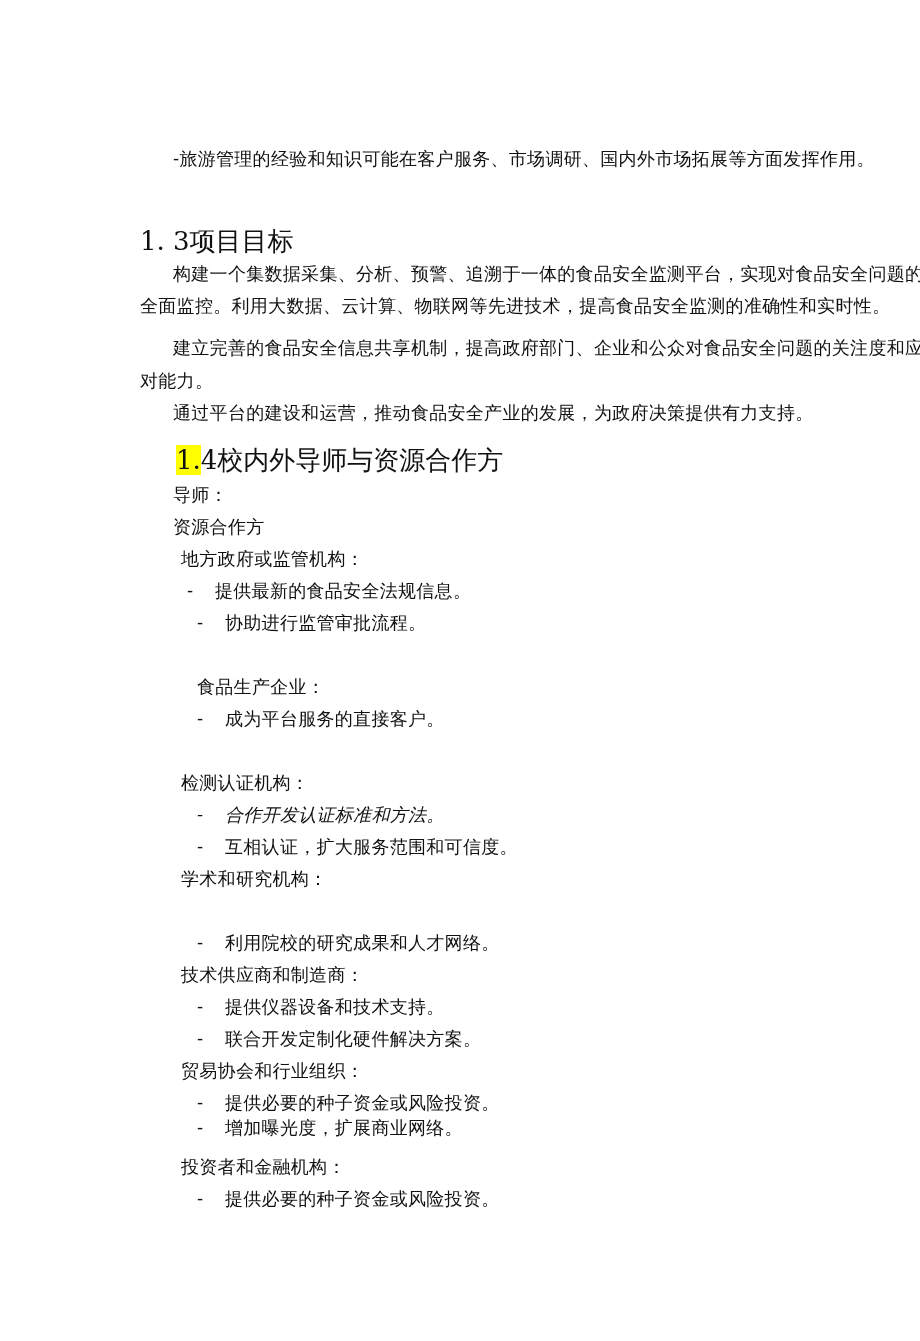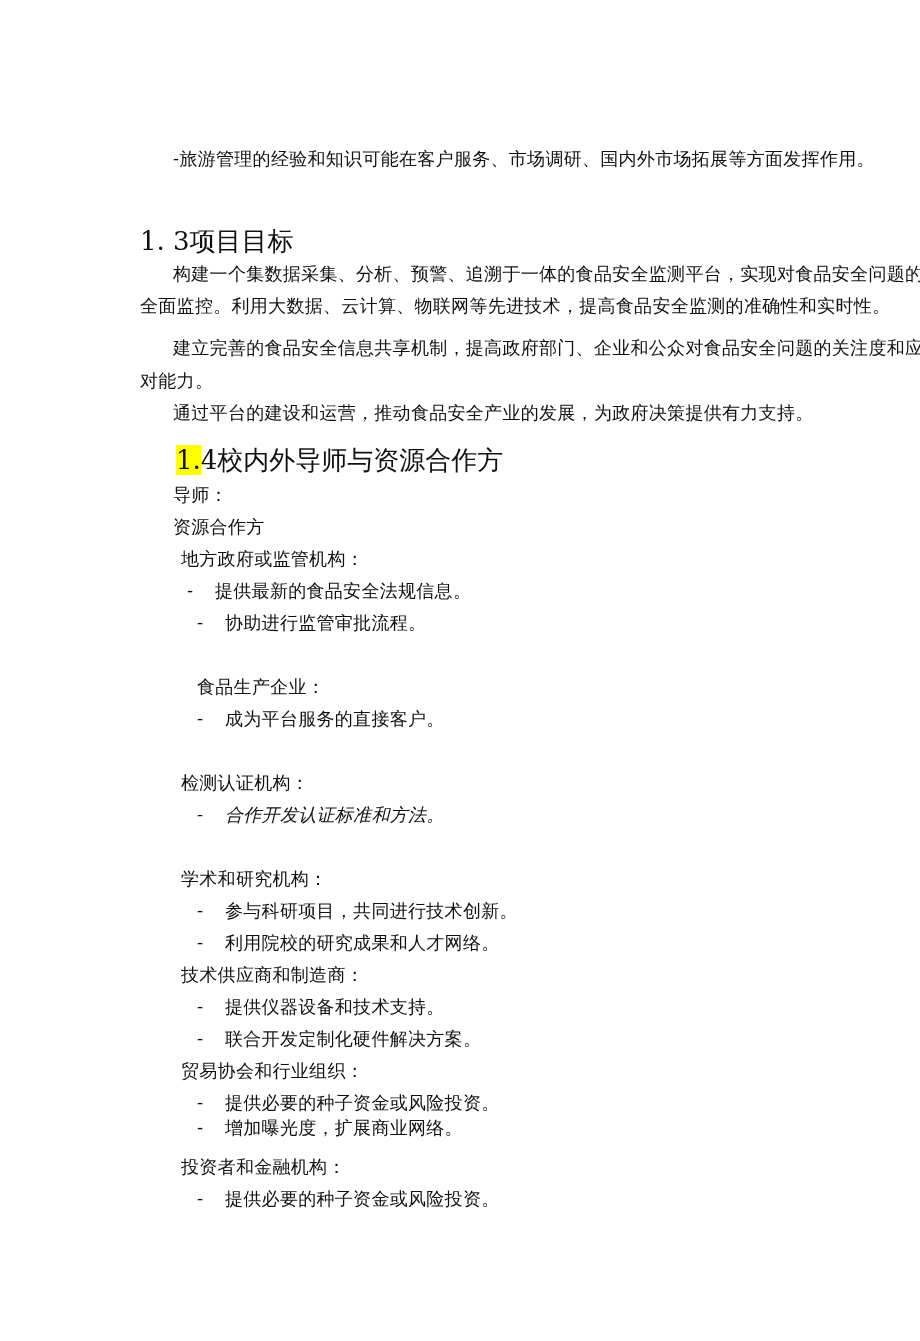--- a/index.html
+++ b/index.html
@@ -38,23 +38,23 @@
 
   <div class="line" style="left:181px; top:549px;">地方政府或监管机构：</div>
   <div class="line" style="left:187px; top:581px;"><span class="dash">-</span><span>提供最新的食品安全法规信息。</span></div>
   <div class="line" style="left:197px; top:613px;"><span class="dash">-</span><span>协助进行监管审批流程。</span></div>
 
   <div class="line" style="left:181px; top:677px;margin-left:16px;">食品生产企业：</div>
   <div class="line" style="left:197px; top:709px;"><span class="dash">-</span><span>成为平台服务的直接客户。</span></div>
 
   <div class="line" style="left:181px; top:773px;">检测认证机构：</div>
   <div class="line" style="left:197px; top:805px;font-style:italic;"><span class="dash">-</span><span>合作开发认证标准和方法。</span></div>
+  <div class="line" style="left:197px; top:837px;"><span class="dash">-</span><span>互相认证，扩大服务范围和可信度。</span></div>
 
   <div class="line" style="left:181px; top:869px;">学术和研究机构：</div>
-  <div class="line" style="left:197px; top:901px;"><span class="dash">-</span><span>参与科研项目，共同进行技术创新。</span></div>
   <div class="line" style="left:197px; top:933px;"><span class="dash">-</span><span>利用院校的研究成果和人才网络。</span></div>
 
   <div class="line" style="left:181px; top:965px;">技术供应商和制造商：</div>
   <div class="line" style="left:197px; top:997px;"><span class="dash">-</span><span>提供仪器设备和技术支持。</span></div>
   <div class="line" style="left:197px; top:1029px;"><span class="dash">-</span><span>联合开发定制化硬件解决方案。</span></div>
 
   <div class="line" style="left:181px; top:1061px;">贸易协会和行业组织：</div>
   <div class="line" style="left:197px; top:1093px;"><span class="dash">-</span><span>提供必要的种子资金或风险投资。</span></div>
   <div class="line" style="left:197px; top:1118px;"><span class="dash">-</span><span>增加曝光度，扩展商业网络。</span></div>
 

